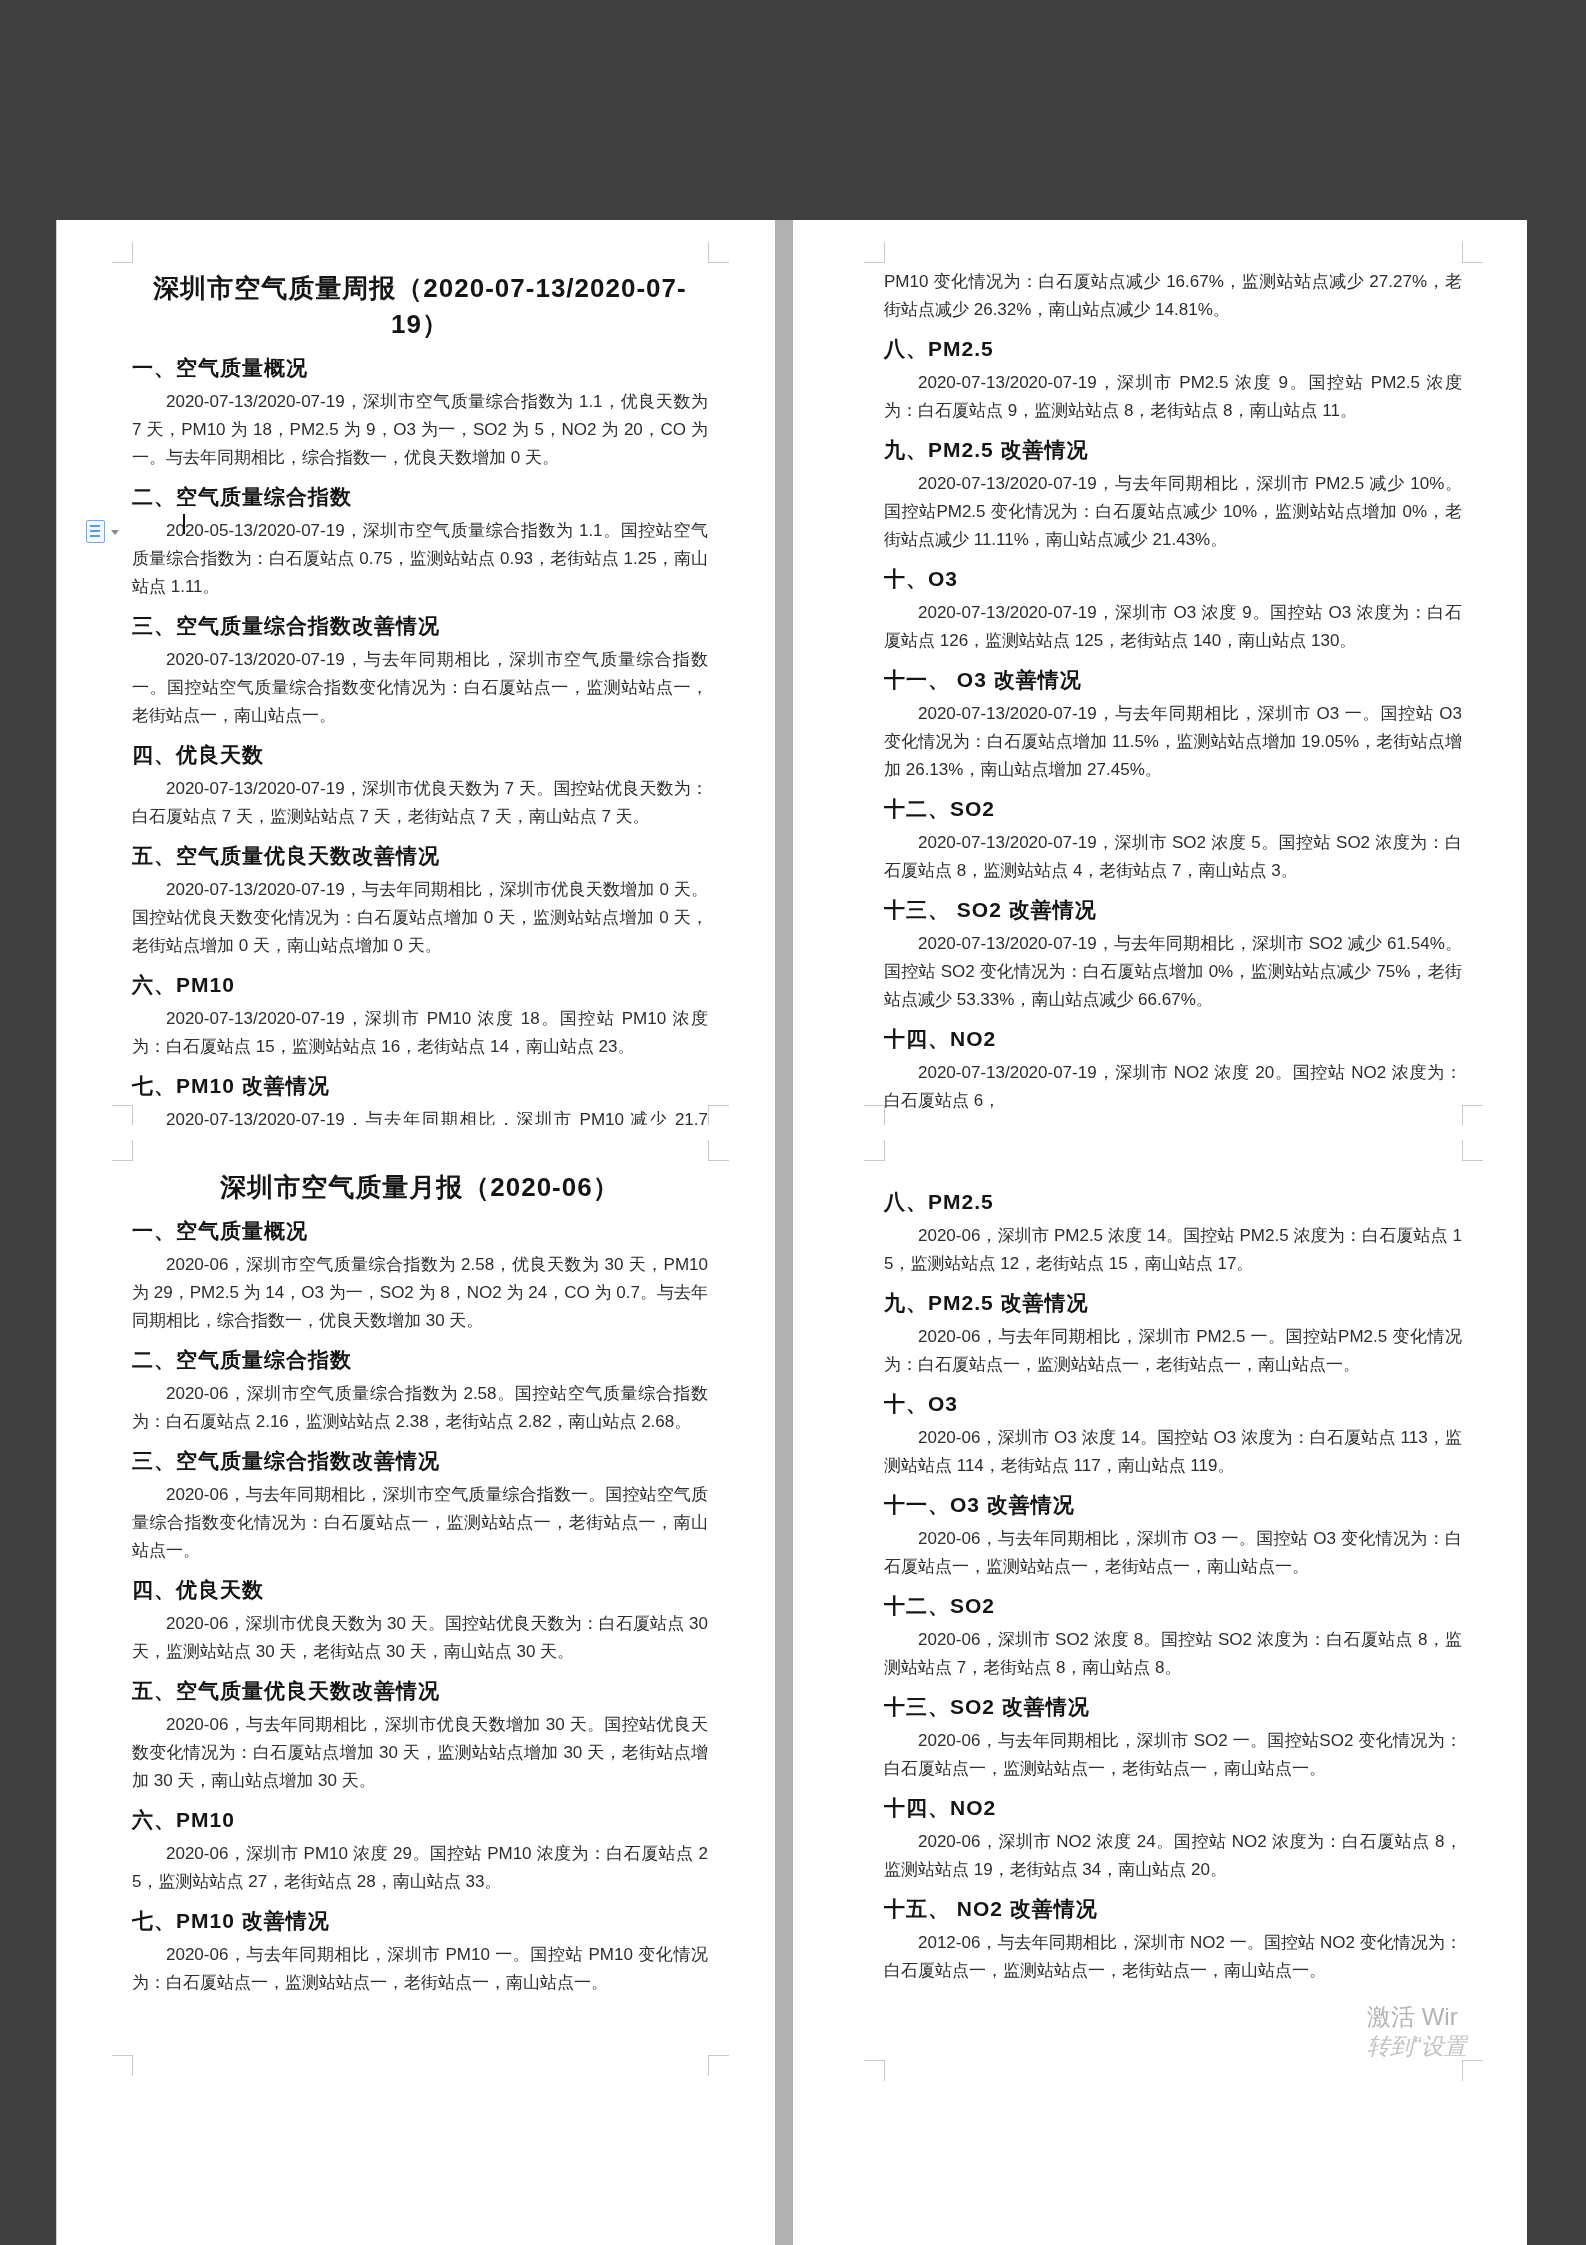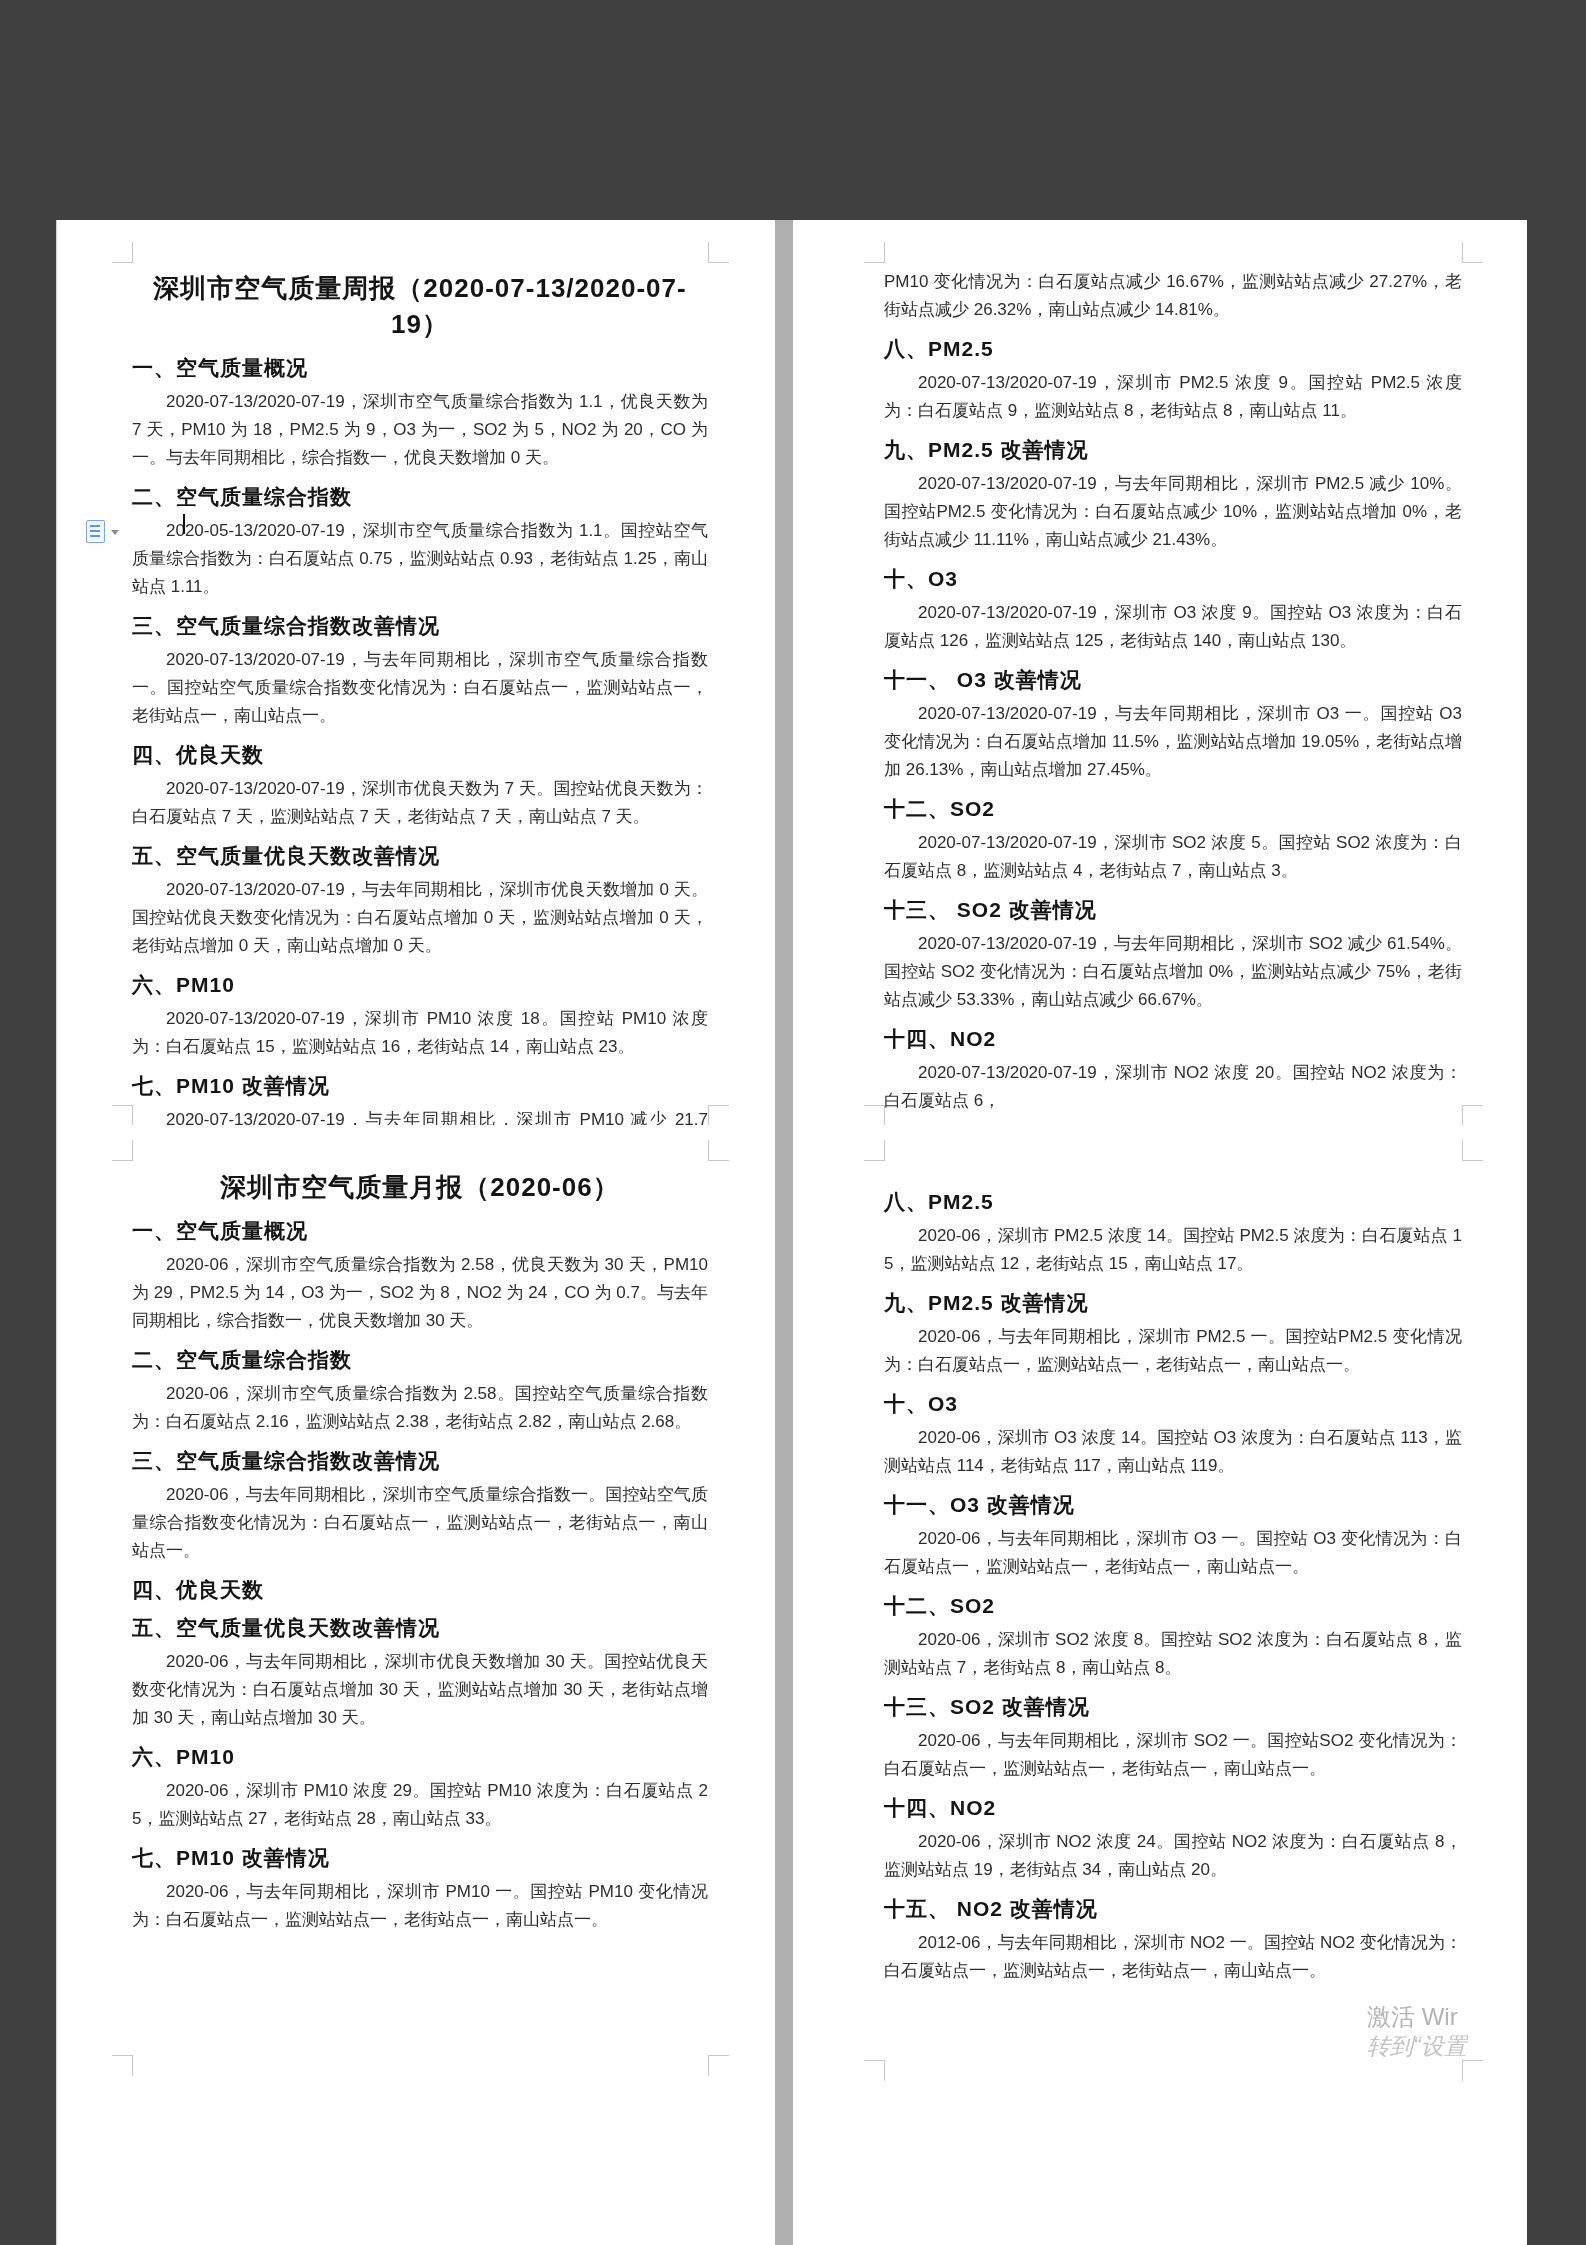--- a/index.html
+++ b/index.html
@@ -142,20 +142,21 @@
     <div class="mark bl"></div>
     <div class="mark br"></div>
   <div class="page-title">深圳市空气质量月报（2020-06）</div>
       <h2 class="heading">一、空气质量概况</h2>
       <p class="para">2020-06，深圳市空气质量综合指数为 2.58，优良天数为 30 天，PM10 为 29，PM2.5 为 14，O3 为一，SO2 为 8，NO2 为 24，CO 为 0.7。与去年同期相比，综合指数一，优良天数增加 30 天。</p>
       <h2 class="heading">二、空气质量综合指数</h2>
       <p class="para">2020-06，深圳市空气质量综合指数为 2.58。国控站空气质量综合指数为：白石厦站点 2.16，监测站站点 2.38，老街站点 2.82，南山站点 2.68。</p>
       <h2 class="heading">三、空气质量综合指数改善情况</h2>
       <p class="para">2020-06，与去年同期相比，深圳市空气质量综合指数一。国控站空气质量综合指数变化情况为：白石厦站点一，监测站站点一，老街站点一，南山站点一。</p>
       <h2 class="heading">四、优良天数</h2>
+      <p class="para">2020-06，深圳市优良天数为 30 天。国控站优良天数为：白石厦站点 30 天，监测站站点 30 天，老街站点 30 天，南山站点 30 天。</p>
       <h2 class="heading">五、空气质量优良天数改善情况</h2>
       <p class="para">2020-06，与去年同期相比，深圳市优良天数增加 30 天。国控站优良天数变化情况为：白石厦站点增加 30 天，监测站站点增加 30 天，老街站点增加 30 天，南山站点增加 30 天。</p>
       <h2 class="heading">六、PM10</h2>
       <p class="para">2020-06，深圳市 PM10 浓度 29。国控站 PM10 浓度为：白石厦站点 25，监测站站点 27，老街站点 28，南山站点 33。</p>
       <h2 class="heading">七、PM10 改善情况</h2>
       <p class="para">2020-06，与去年同期相比，深圳市 PM10 一。国控站 PM10 变化情况为：白石厦站点一，监测站站点一，老街站点一，南山站点一。</p>
     </div>
 
   <div class="page" id="page-3">
     <div class="mark tl"></div>

